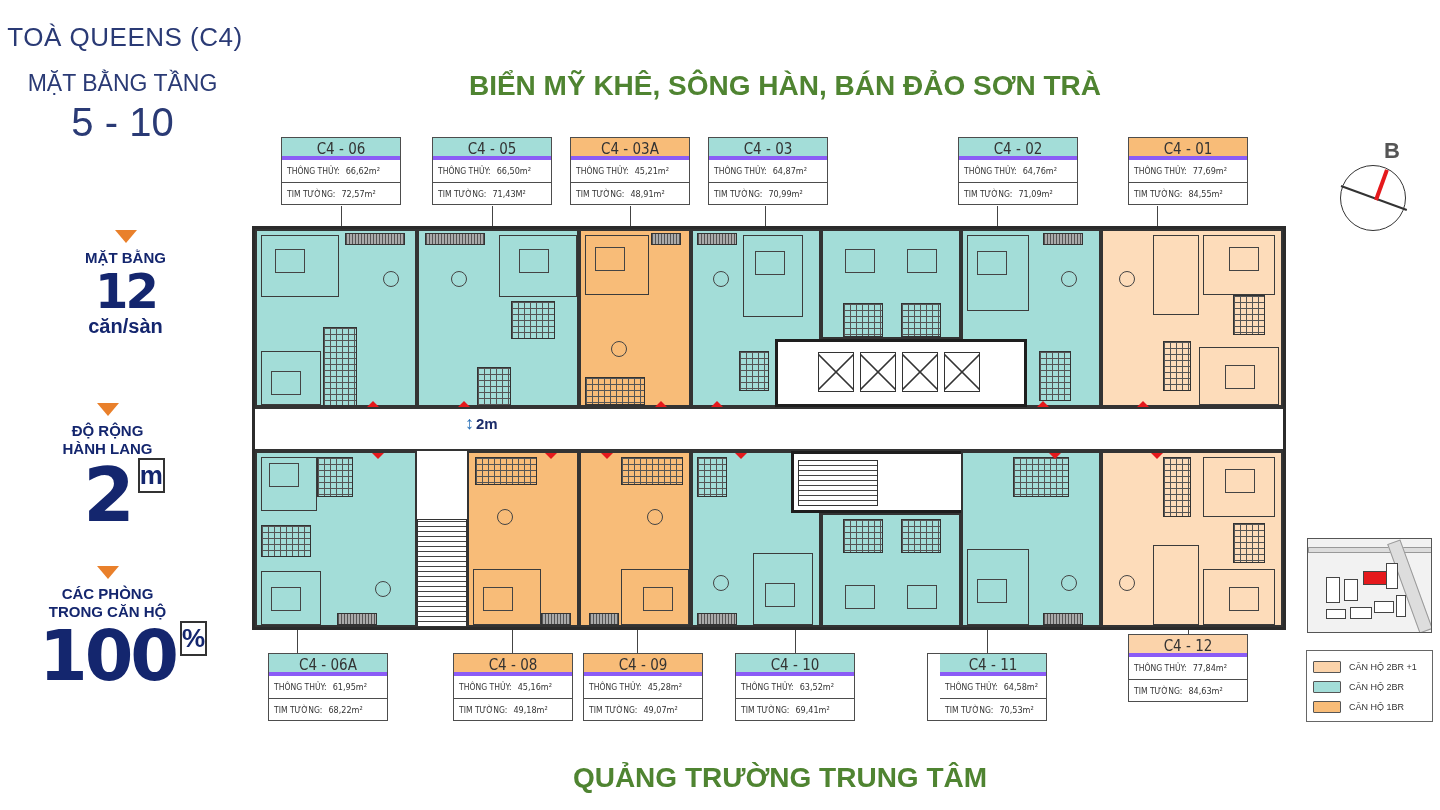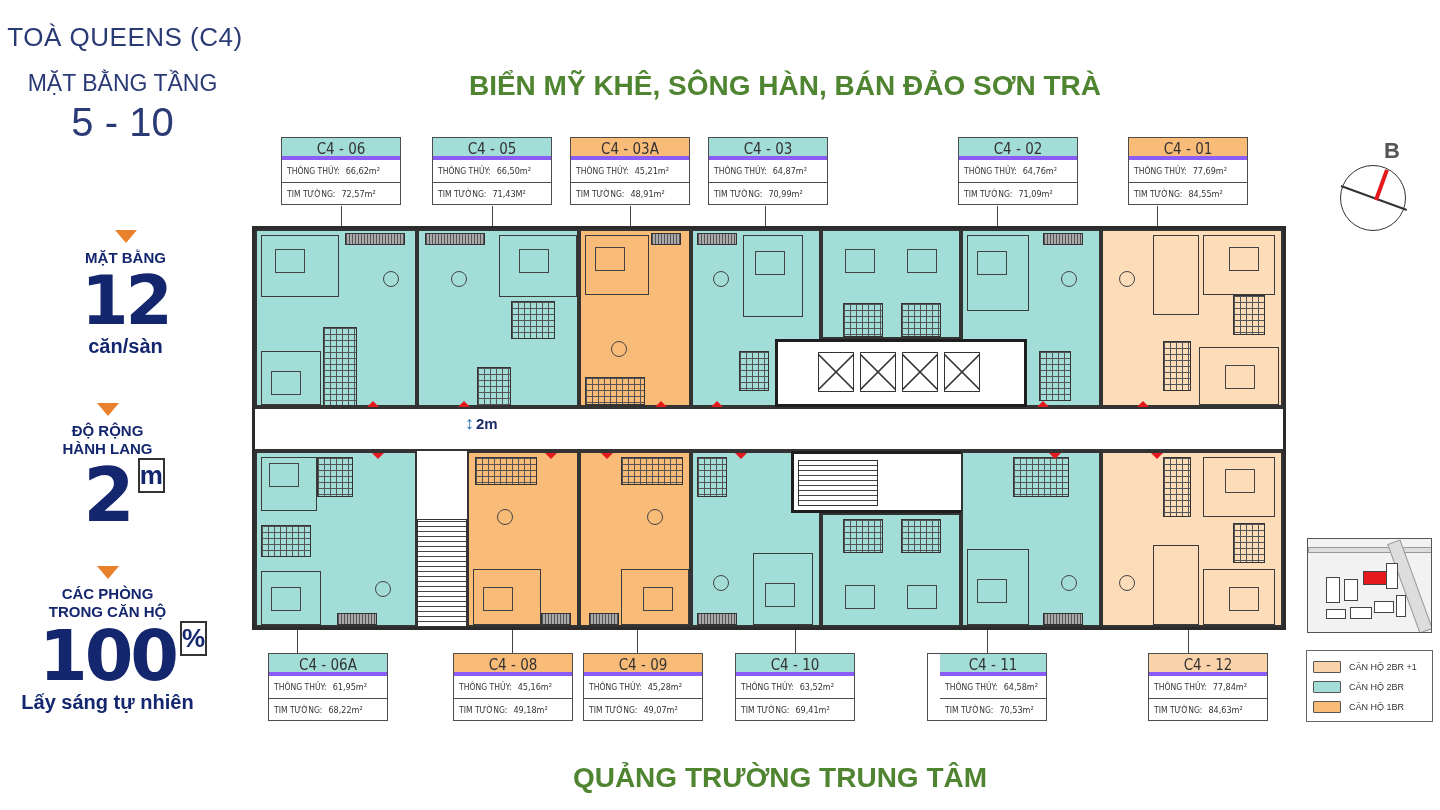--- a/index.html
+++ b/index.html
@@ -10,21 +10,21 @@
   .building-title { position: absolute; left: 0; top: 22px; width: 250px; text-align: center; font-size: 26px; color: #2a3a75; letter-spacing: 0.5px; }
   .floor-label { position: absolute; left: 0; top: 70px; width: 245px; text-align: center; font-size: 23px; color: #2a3a75; }
   .floor-range { position: absolute; left: 0; top: 100px; width: 245px; text-align: center; font-size: 40px; color: #2a3a75; }
 
   .stat { position: absolute; left: 0; width: 215px; text-align: center; color: #14266e; }
   .stat .tri { width: 0; height: 0; margin: 0 auto 6px; border-left: 11px solid transparent; border-right: 11px solid transparent; border-top: 13px solid #e9802b; }
   .stat .cap { font-weight: bold; font-size: 15px; line-height: 18px; }
   .stat .big { font-weight: 900; font-family: "DejaVu Sans", sans-serif; line-height: 1; letter-spacing: -3px; }
   .stat .sub { font-weight: bold; font-size: 20px; }
   .stat-1 { top: 230px; padding-left: 36px; }
-  .stat-1 .big { font-size: 68px; }
+  .stat-1 .big { font-size: 48px; }
   .stat-2 { top: 403px; }
   .stat-2 .big { font-size: 74px; display: inline-block; }
   .stat-2 .unit { font-size: 26px; font-weight: bold; margin-left: 6px; }
   .stat-3 { top: 566px; }
   .stat-3 .big { font-size: 70px; display: inline-block; }
   .stat-3 .unit { font-size: 26px; font-weight: bold; margin-left: 4px; }
 
   
   .view-top { position: absolute; left: 440px; top: 70px; width: 690px; text-align: center; font-size: 28px; font-weight: bold; color: #4f8431; }
   .view-bottom { position: absolute; left: 500px; top: 762px; width: 560px; text-align: center; font-size: 28px; font-weight: bold; color: #4f8431; }
@@ -99,21 +99,20 @@
   <div class="cap">ĐỘ RỘNG</div>
   <div class="cap">HÀNH  LANG</div>
   <div><span class="big">2</span><span class="unit">m</span></div>
 </div>
 
 <div class="stat stat-3">
   <div class="tri"></div>
   <div class="cap">CÁC PHÒNG</div>
   <div class="cap">TRONG CĂN HỘ</div>
   <div><span class="big">100</span><span class="unit">%</span></div>
-  <div class="sub">Lấy sáng tự nhiên</div>
 </div>
 
 <div class="view-top">BIỂN MỸ KHÊ, SÔNG HÀN, BÁN ĐẢO SƠN TRÀ</div>
 <div class="view-bottom">QUẢNG TRƯỜNG TRUNG TÂM</div>
 
 <div class="card c-2br" style="left:281px;top:137px;">
   <div class="hd">C4 - 06</div>
   <div class="row"><span>THÔNG THỦY:</span><span class="v">66,62m²</span></div>
   <div class="row"><span>TIM TƯỜNG:</span><span class="v">72,57m²</span></div>
 </div>
@@ -325,21 +324,21 @@
 </div>
 
 <div class="leader" style="left:987px;top:630px;height:24px;"></div>
 <div class="card c-2br" style="left:927px;top:653px;padding-left:12px;">
   <div class="hd">C4 - 11</div>
   <div class="row"><span>THÔNG THỦY:</span><span class="v">64,58m²</span></div>
   <div class="row"><span>TIM TƯỜNG:</span><span class="v">70,53m²</span></div>
 </div>
 
 <div class="leader" style="left:1188px;top:630px;height:24px;"></div>
-<div class="card c-2br1" style="left:1128px;top:653px;margin-left:20px;">
+<div class="card c-2br1" style="left:1128px;top:634px;">
   <div class="hd">C4 - 12</div>
   <div class="row"><span>THÔNG THỦY:</span><span class="v">77,84m²</span></div>
   <div class="row"><span>TIM TƯỜNG:</span><span class="v">84,63m²</span></div>
 </div>
 
 <div class="compass-label">B</div>
 <div class="compass">
   <div class="line"></div>
   <div class="needle"></div>
 </div>

